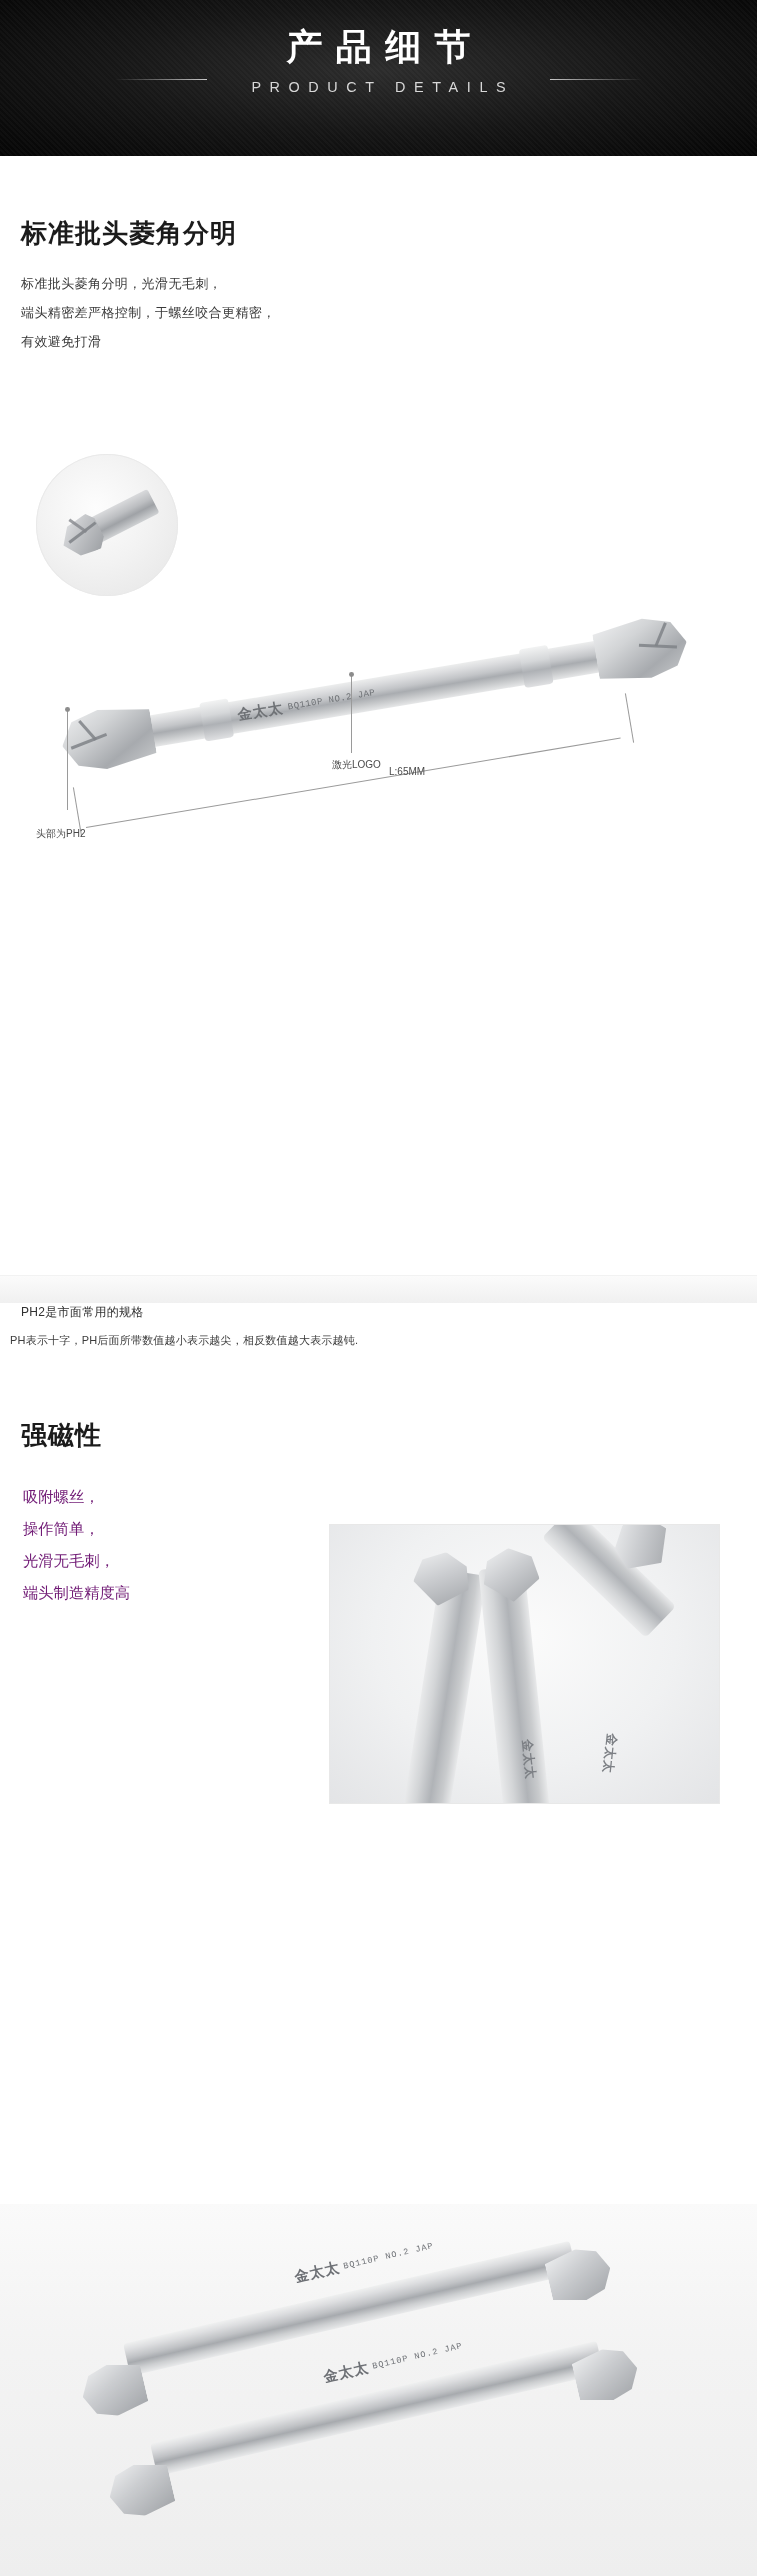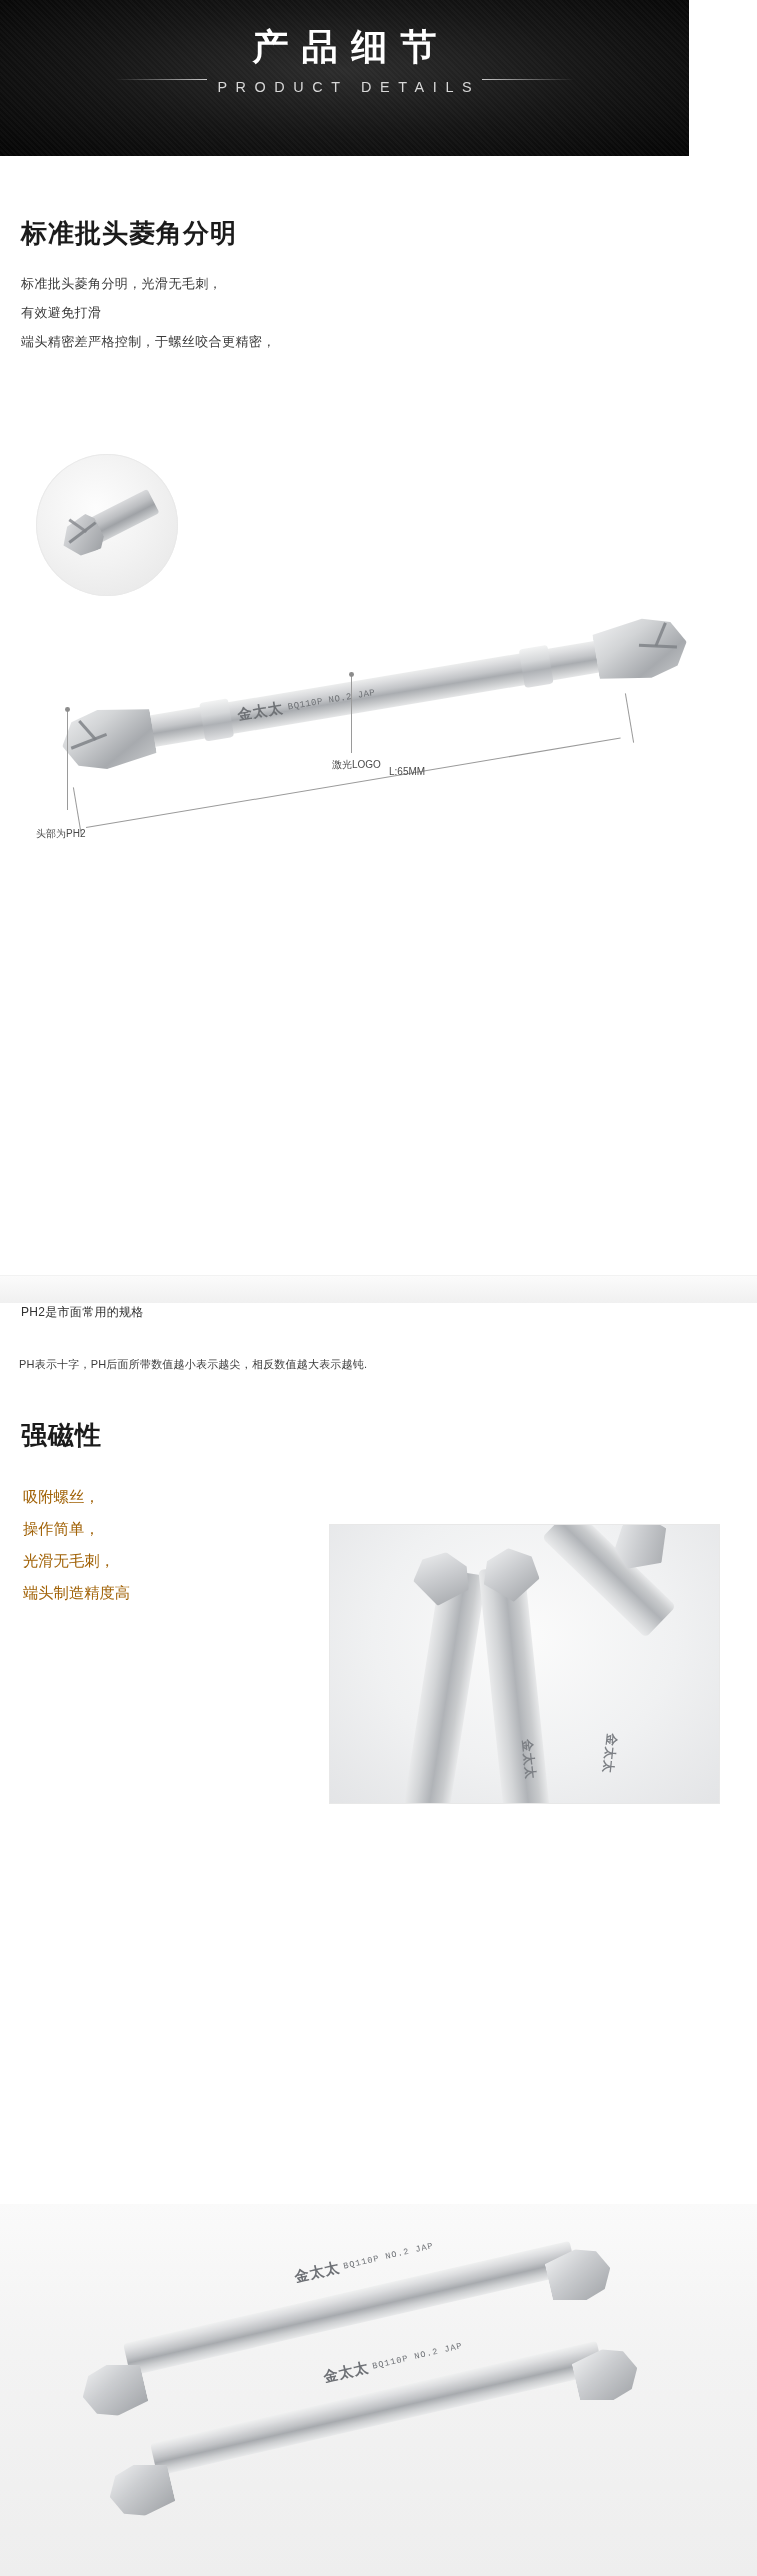--- a/index.html
+++ b/index.html
@@ -17,27 +17,26 @@
     width: 757px;
     height: 2576px;
     position: relative;
     overflow: hidden;
     background: #ffffff;
   }
 
   
   .banner {
     position: relative;
-    width: 678px;
+    width: 757px;
     height: 156px;
     background:
       repeating-linear-gradient(45deg, rgba(255,255,255,0.025) 0 1.9px, rgba(0,0,0,0) 1.9px 3.8px),
       radial-gradient(ellipse at 50% 45%, #2c2c2c 0%, #141414 55%, #050505 100%);
     overflow: hidden;
-    padding-left: 11px;
   }
   .banner-inner {
     position: absolute;
     left: 0; right: 0;
     top: 23px;
     text-align: center;
   }
   .banner-title {
     font-size: 36px;
     letter-spacing: 13.4px;
@@ -242,26 +241,25 @@
   .s1-note1 {
     position: absolute;
     left: 21px;
     top: 1148px;
     font-size: 12px;
     color: #303030;
     letter-spacing: 0.3px;
   }
   .s1-note2 {
     position: absolute;
-    left: 19px;
+    left: 10px;
     top: 1177px;
     font-size: 11px;
     color: #3c3c3c;
     letter-spacing: 0.2px;
-    margin-top: 24px;
   }
 
   .divider-band {
     position: absolute;
     left: 0;
     top: 1275px;
     width: 757px;
     height: 27px;
     background: linear-gradient(to bottom, #fbfbfb, #f0f0f0);
     border-top: 1px solid #f2f2f2;
@@ -276,21 +274,21 @@
     font-weight: bold;
     color: #1b1b1b;
     letter-spacing: 1px;
   }
   .s2-desc {
     position: absolute;
     left: 23px;
     top: 1481px;
     font-size: 15.3px;
     line-height: 32px;
-    color: #a16207;
+    color: #701a75;
   }
   .s2-photo {
     position: absolute;
     left: 329px;
     top: 1524px;
     width: 389px;
     height: 278px;
     background:
       radial-gradient(ellipse at 50% 40%, #fbfbfb 0%, #f0f1f2 55%, #e3e4e6 100%);
     border: 1px solid #e8e8e8;
@@ -411,22 +409,22 @@
       <div class="banner-title">产品细节</div>
       <div class="banner-sub">PRODUCT DETAILS</div>
     </div>
   </div>
 
   <div class="section1">
     <div class="s1-title">标准批头菱角分明</div>
 
     <div class="s1-desc">
       <div>标准批头菱角分明，光滑无毛刺，</div>
+      <div>端头精密差严格控制，于螺丝咬合更精密，</div>
       <div>有效避免打滑</div>
-      <div>端头精密差严格控制，于螺丝咬合更精密，</div>
     </div>
 
     <div class="circle-photo">
       <div class="tip">
         <div class="shaftA"></div>
         <div class="headA"></div>
         <div class="grooveA"></div>
         <div class="grooveB"></div>
       </div>
     </div>

